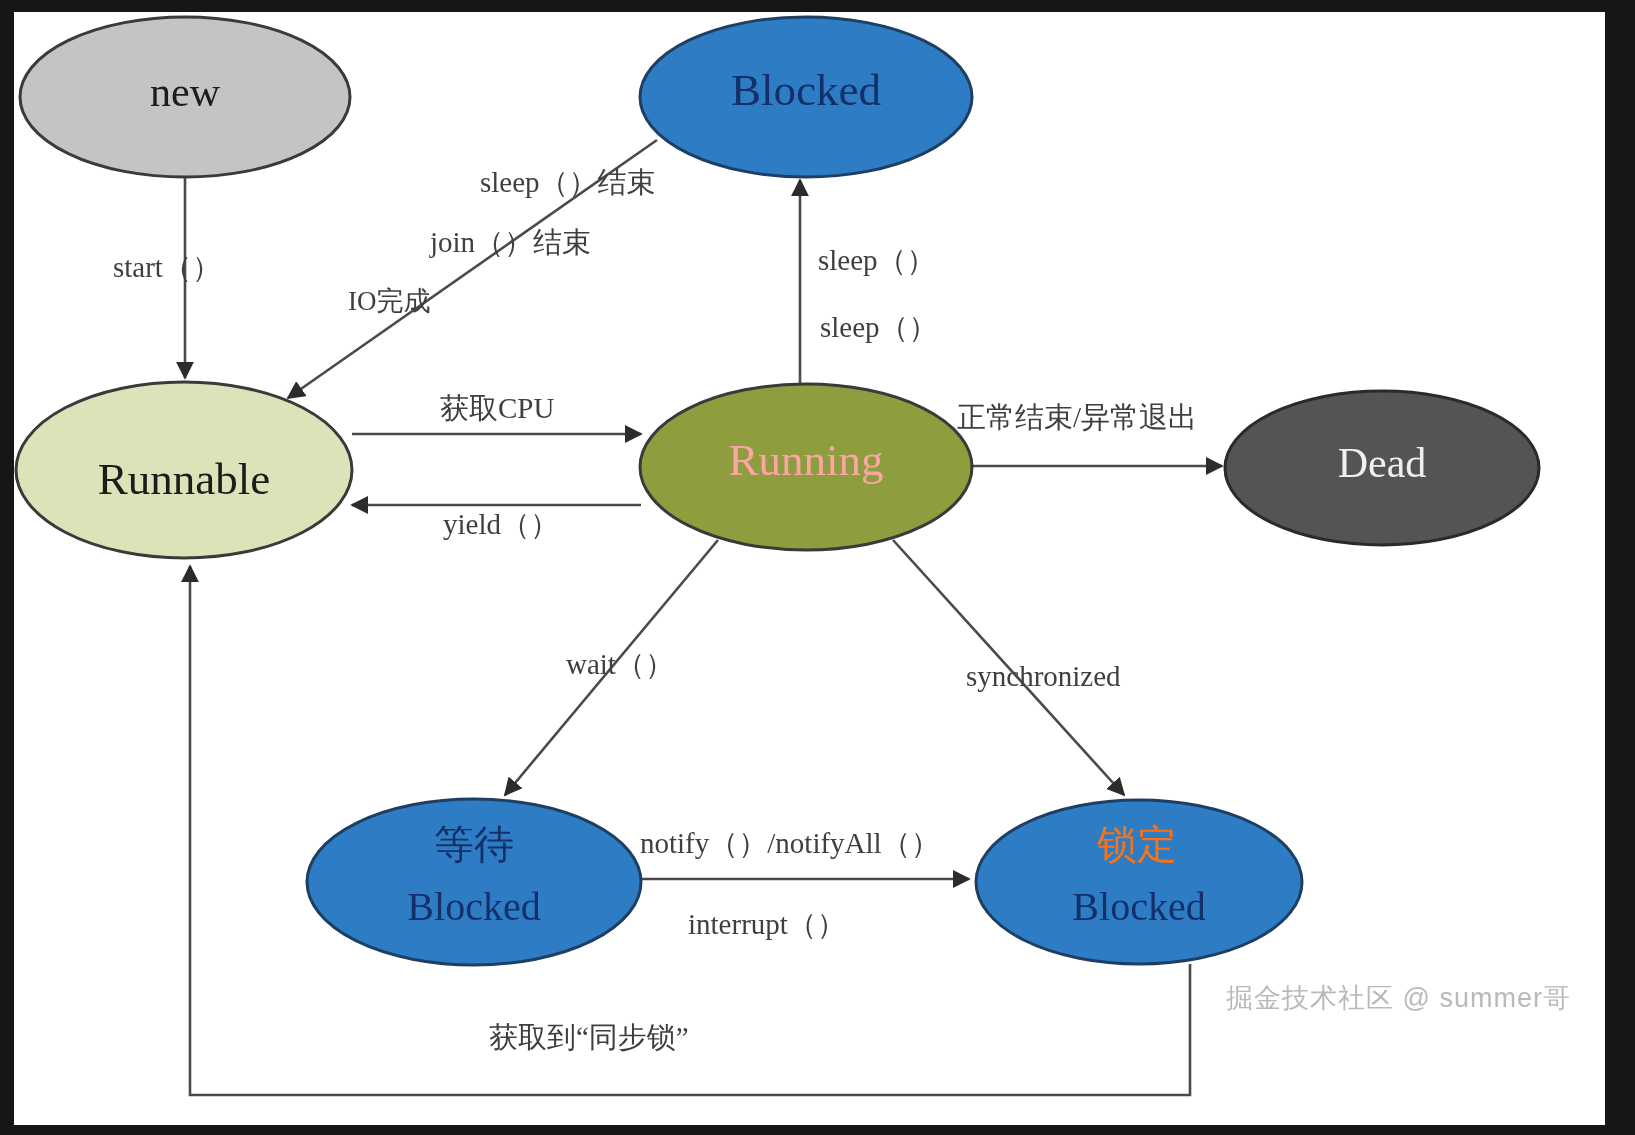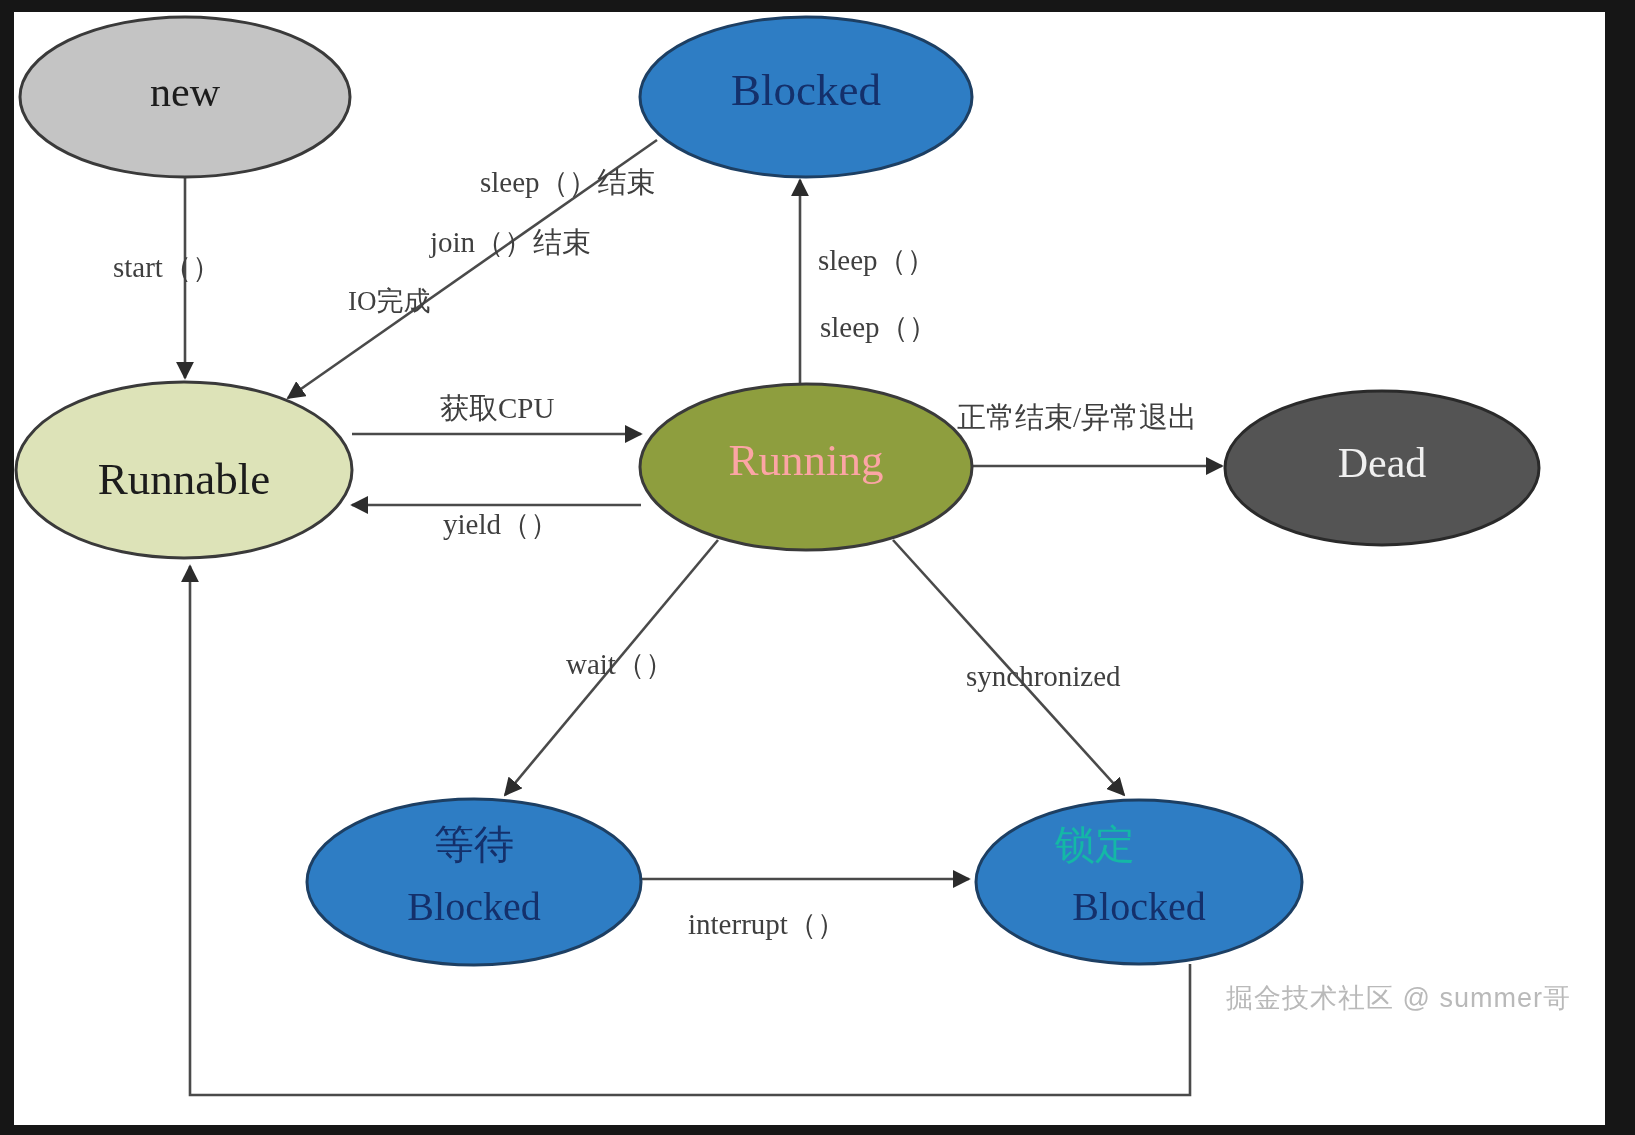--- a/index.html
+++ b/index.html
@@ -111,21 +111,21 @@
 
   <div class="node-label" style="left:16px; top:440px; width:336px; font-size:45px; color:#1c1c1c;margin-top:16px;">Runnable</div>
 
   <div class="node-label" style="left:640px; top:437px; width:332px; font-size:45px; color:#fca5a5;">Running</div>
 
   <div class="node-label" style="left:1225px; top:441px; width:314px; font-size:42px; color:#f0f0f0;">Dead</div>
 
   <div class="node-label" style="left:307px; top:824px; width:334px; font-size:40px; color:#14306b;text-align:center;">等待</div>
   <div class="node-label" style="left:307px; top:886px; width:334px; font-size:40px; color:#14306b;">Blocked</div>
 
-  <div class="node-label" style="left:932px; top:824px; width:326px; font-size:40px; color:#14b8a6;">锁定</div>
+  <div class="node-label" style="left:974px; top:824px; width:326px; font-size:40px; color:#f97316;">锁定</div>
   <div class="node-label" style="left:976px; top:886px; width:326px; font-size:40px; color:#14306b;">Blocked</div>
 
   <div class="edge-label" style="left:113px; top:248px; font-size:29px;">start（）</div>
 
   <div class="edge-label" style="left:480px; top:163px; font-size:29px;">sleep（）结束</div>
 
   <div class="edge-label" style="left:430px; top:223px; font-size:29px;">join（）结束</div>
 
   <div class="edge-label" style="left:348px; top:283px; font-size:27px;">IO完成</div>
 
@@ -136,19 +136,21 @@
   <div class="edge-label" style="left:440px; top:389px; font-size:29px;">获取CPU</div>
 
   <div class="edge-label" style="left:443px; top:505px; font-size:29px;">yield（）</div>
 
   <div class="edge-label" style="left:957px; top:398px; font-size:29px;">正常结束/异常退出</div>
 
   <div class="edge-label" style="left:566px; top:645px; font-size:29px;">wait（）</div>
 
   <div class="edge-label" style="left:966px; top:660px; font-size:29px;">synchronized</div>
 
+  <div class="edge-label" style="left:640px; top:824px; font-size:29px;">notify（）/notifyAll（）</div>
 
   <div class="edge-label" style="left:688px; top:905px; font-size:29px;">interrupt（）</div>
 
+  <div class="edge-label" style="left:489px; top:1018px; font-size:29px;">获取到“同步锁”</div>
 
   <div class="watermark" style="left:1226px; top:980px; font-size:27px;">掘金技术社区 @ summer哥</div>
 
 </div>
 
 </body></html>

